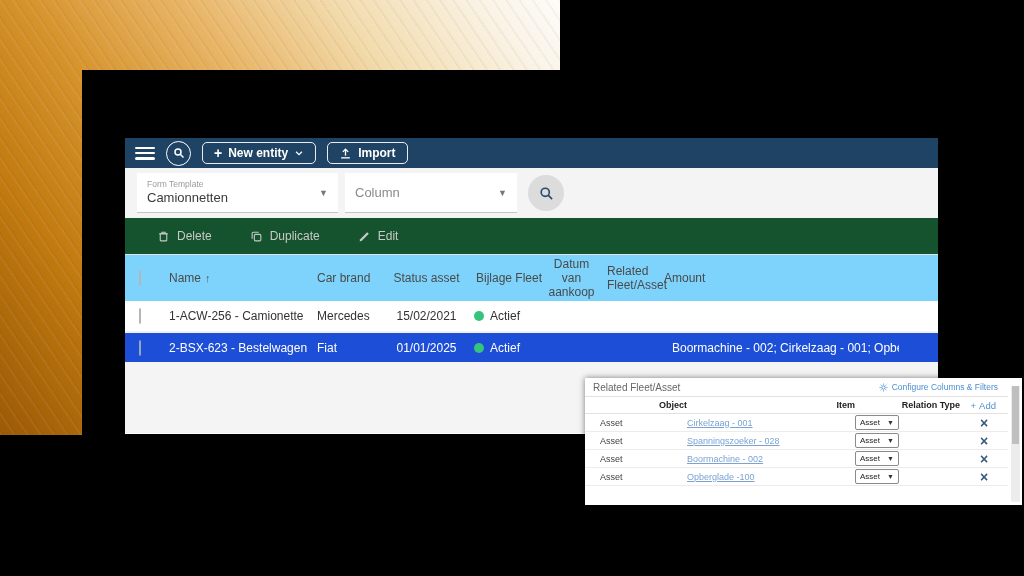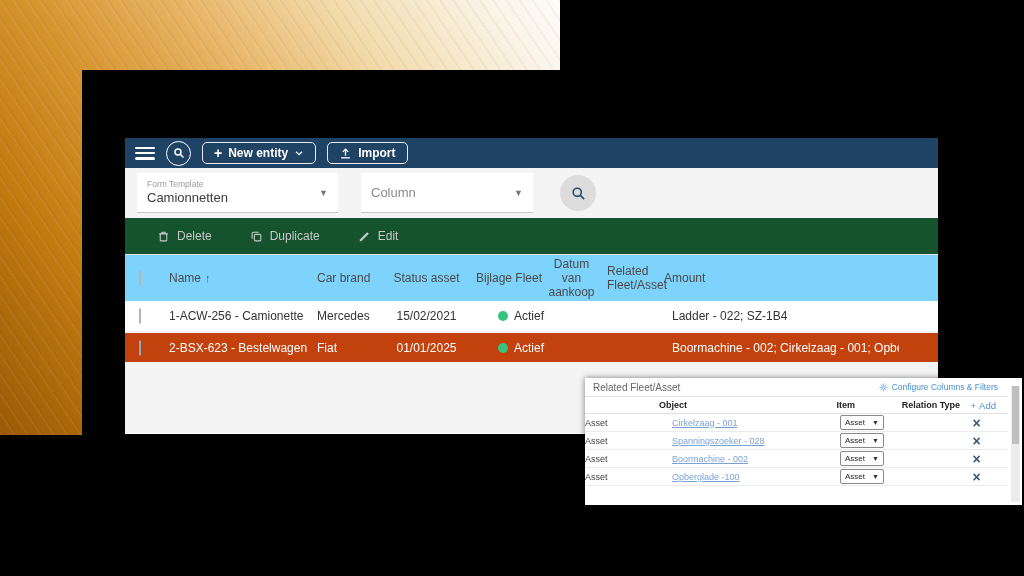--- a/index.html
+++ b/index.html
@@ -23,21 +23,21 @@
   .hamburger span{display:block;height:2.6px;background:#fff;border-radius:2px;}
   .tb-search{width:23px;height:23px;border:1.6px solid #fff;border-radius:50%;
              display:flex;align-items:center;justify-content:center;color:#fff;}
   .tb-btn{display:flex;align-items:center;gap:6px;height:22px;padding:0 11px;background:transparent;
           border:1px solid rgba(255,255,255,.9);border-radius:5px;color:#fff;font-size:12px;
           font-weight:600;font-family:inherit;cursor:pointer;}
   .tb-btn svg{display:block;}
   .plus-glyph{font-size:14px;font-weight:600;line-height:1;}
 
   
-  .filters{height:50px;background:#f4f4f4;display:flex;align-items:center;padding:0 12px;gap:16px;}
+  .filters{height:50px;background:#f4f4f4;display:flex;align-items:center;padding:0 12px;gap:0;}
   .combo{background:#fff;border-bottom:1px solid #c6c6c6;height:40px;box-sizing:border-box;
          display:flex;align-items:center;justify-content:space-between;padding:0 10px;cursor:pointer;}
   .combo.template{width:201px;}
   .combo.column{width:172px;margin-left:7px;color:#8a8a8a;}
   .combo .caret{color:#777;font-size:9px;}
   .combo-lines{display:flex;flex-direction:column;line-height:1.25;}
   .combo-label{font-size:8.5px;color:#9b9b9b;}
   .combo-value{font-size:13px;color:#3a3a3a;}
   .combo-placeholder{font-size:13px;color:#8a8a8a;}
   .filter-search{width:36px;height:36px;border-radius:50%;background:#dcdcdc;border:none;
@@ -50,40 +50,40 @@
 
   
   .grid-row{display:grid;grid-template-columns:30px 148px 62px 95px 70px 55px 65px 235px minmax(0,1fr);
             padding-left:14px;align-items:center;}
   .thead{height:46px;background:#7dd3fc;color:#4a4a4a;border-top:1px solid #e3e3e3;}
   .th{font-size:12px;line-height:14px;}
   .th.center,.td.center{text-align:center;}
   .th.clip{white-space:nowrap;overflow:hidden;}
   .checkbox{width:15px;height:15px;border:1.6px solid #b5b5b5;border-radius:2px;background:transparent;box-sizing:border-box;cursor:pointer;}
   .row{height:32px;background:#fff;border-bottom:2px solid #f2f2f2;box-sizing:border-box;}
-  .row.selected{height:29px;background:#c2410c;color:#fff;border-bottom:none;}
+  .row.selected{height:29px;background:#1d4ed8;color:#fff;border-bottom:none;}
   .row.selected .checkbox{border-color:#93a7ba;}
   .sort-arrow{font-size:11px;color:#555;margin-left:4px;}
-  .status{display:flex;align-items:center;justify-content:flex-end;gap:6px;}
+  .status{display:flex;align-items:center;justify-content:flex-start;gap:6px;}
   .dot{width:10px;height:10px;border-radius:50%;background:#35c47c;}
   .rel-cell{padding-left:8px;white-space:nowrap;overflow:hidden;}
   .app-footer{background:#f4f4f4;flex:1;height:71px;}
 
   
   .popup{position:absolute;left:585px;top:378px;width:437px;height:127px;background:#fff;
          font-size:9px;color:#333;box-shadow:0 0 6px rgba(0,0,0,.5);}
   .popup-titlebar{display:flex;align-items:center;justify-content:space-between;height:18px;padding:0 24px 0 8px;}
   .popup-title{color:#666;font-size:10px;}
   .configure{display:flex;align-items:center;gap:4px;color:#4a90d2;font-size:8.5px;cursor:pointer;}
   .popup-head{display:grid;grid-template-columns:87px 168px 105px 1fr;padding-left:15px;height:16px;
               align-items:center;border-top:1px solid #e2e2e2;border-bottom:1px solid #e2e2e2;margin-right:14px;}
   .popup-head .h{font-weight:700;color:#222;font-size:9px;text-align:right;}
   .add-btn{color:#4a90d2;font-size:9.5px;display:flex;align-items:center;gap:3px;justify-content:flex-end;
            padding-right:12px;cursor:pointer;}
-  .popup-row{display:grid;grid-template-columns:87px 168px 105px 1fr;height:17px;
+  .popup-row{display:grid;grid-template-columns:87px 168px 105px 1fr;padding-left:15px;height:17px;
              align-items:center;border-bottom:1px solid #ececec;margin-right:14px;}
   .popup-row .obj{color:#444;}
   .popup-row a{color:#7aa3d4;text-decoration:underline;font-size:9px;}
   .mini-select{display:inline-flex;align-items:center;gap:3px;border:1px solid #8a8a8a;border-radius:2px;
                background:#fff;height:13px;padding:0 4px;font-size:8px;color:#222;width:34px;
                justify-content:space-between;cursor:pointer;}
   .mini-select .caret{font-size:7px;color:#333;}
   .x-cell{text-align:center;}
   .x-btn{color:#38587c;font-size:14px;font-weight:700;line-height:1;cursor:pointer;}
   .popup-scrollbar{position:absolute;right:2px;top:8px;bottom:3px;width:9px;background:#ececec;}
@@ -188,21 +188,20 @@
       <div><span class="checkbox"></span></div>
       <div class="td">1-ACW-256 - Camionette</div>
       <div class="td">Mercedes</div>
       <div class="td center">15/02/2021</div>
       <div class="td status">
         <span class="dot"></span>
         <span>Actief</span>
       </div>
       <div class="td"></div>
       <div class="td"></div>
-      <div class="td rel-cell">Ladder - 022; SZ-1B4</div>
       <div class="td"></div>
     </div>
 
     <div class="grid-row row selected">
       <div><span class="checkbox"></span></div>
       <div class="td">2-BSX-623 - Bestelwagen</div>
       <div class="td">Fiat</div>
       <div class="td center">01/01/2025</div>
       <div class="td status">
         <span class="dot"></span>

